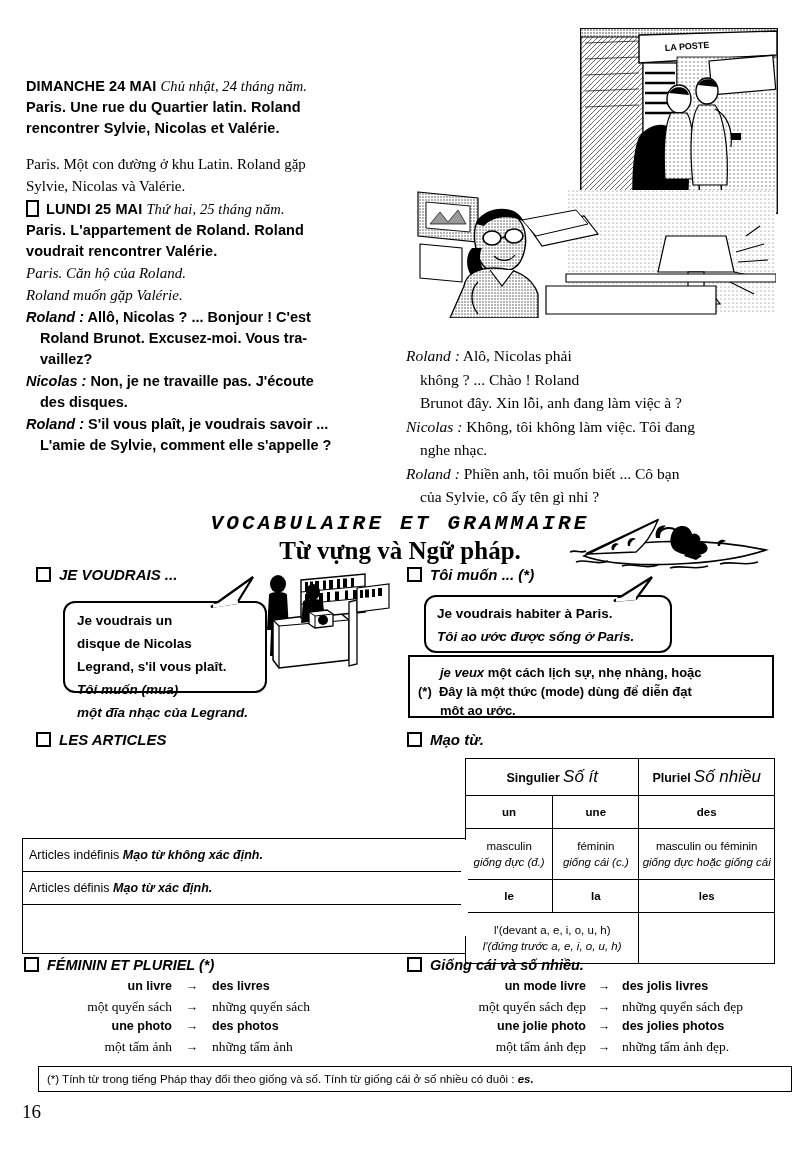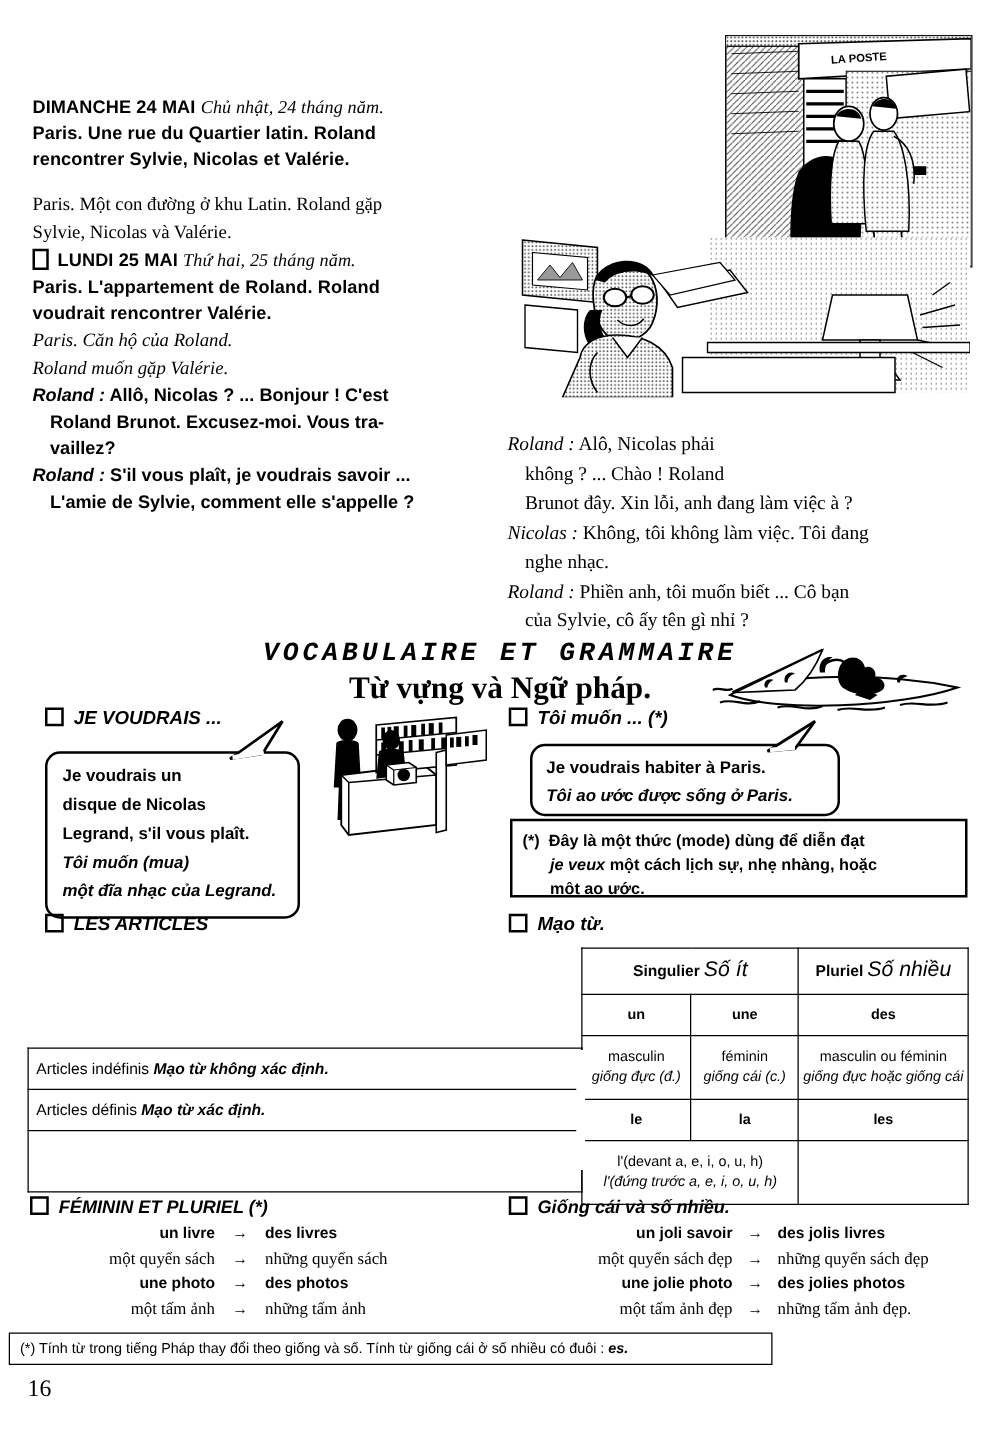--- a/index.html
+++ b/index.html
@@ -81,21 +81,21 @@
   
   .fp-block{position:absolute;font-size:12.5px;line-height:19.5px;}
   .fp-row{display:flex;align-items:baseline;white-space:nowrap;}
   .fp-left{text-align:right;}
   .fp-arrow{text-align:center;}
   .fp-right{text-align:left;}
   .fp-fr{font-weight:bold;}
   .fp-vn{font-family:"Liberation Serif", serif;font-size:13.5px;}
 
   
-  #footnote{position:absolute;left:7px;top:1066px;width:611px;height:26px;
+  #footnote{position:absolute;left:38px;top:1066px;width:754px;height:26px;
             border:1.5px solid #000;box-sizing:border-box;
             display:flex;align-items:center;padding-left:8px;text-align:right;}
   #footnote span{font-size:11.5px;white-space:nowrap;}
 
   #pageno{position:absolute;left:22px;top:1101px;font-family:"Liberation Serif", serif;
           font-size:19px;}
 </style>
 </head>
 <body>
 
@@ -225,20 +225,25 @@
     <div class="n-vn it">Paris. Căn hộ của Roland.</div>
     <div class="n-vn it">Roland muốn gặp Valérie.</div>
 
     <div class="dlg">
       <span class="spk">Roland :</span>
       <span>Allô, Nicolas ? ... Bonjour ! C'est</span>
       <span class="cont">Roland Brunot. Excusez-moi. Vous tra-</span>
       <span class="cont">vaillez?</span>
     </div>
     <div class="dlg">
+      <span class="spk">Nicolas :</span>
+      <span>Non, je ne travaille pas. J'écoute</span>
+      <span class="cont">des disques.</span>
+    </div>
+    <div class="dlg">
       <span class="spk">Roland :</span>
       <span>S'il vous plaît, je voudrais savoir ...</span>
       <span class="cont">L'amie de Sylvie, comment elle s'appelle ?</span>
     </div>
   </div>
 
   <div id="vn-dialogue">
     <div class="vdlg">
       <span class="spk">Roland :</span>
       <span>Alô, Nicolas phải</span>
@@ -287,21 +292,21 @@
         <path d="M150,52 C162,48 174,55 188,50"></path>
         <path d="M0,40 C6,37 10,42 16,39"></path>
       </g>
     </svg>
   </div>
 
   <div class="sec-hdr" style="left:36px;top:566px;">
     <span class="cbox"></span><span>JE VOUDRAIS ...</span>
   </div>
 
-  <div class="bubble" style="left:36px;top:601px;width:204px;height:134px;">
+  <div class="bubble" style="left:63px;top:601px;width:204px;height:92px;">
     <div style="padding:6px 0 0 12px;">
       <div class="bl">Je voudrais un</div>
       <div class="bl">disque de Nicolas</div>
       <div class="bl">Legrand, s'il vous plaît.</div>
       <div class="bl it">Tôi muốn (mua)</div>
       <div class="bl it">một đĩa nhạc của Legrand.</div>
     </div>
     <svg width="60" height="36" style="position:absolute;left:140px;top:-28px;" viewBox="0 0 60 36">
       <path d="M6,32 L48,2 L32,28 Z" fill="#fff" stroke="#000" stroke-width="2.2"></path>
       <path d="M8,31 L33,27" stroke="#fff" stroke-width="3.5"></path>
@@ -366,25 +371,25 @@
       <div class="bl">Je voudrais habiter à Paris.</div>
       <div class="bl it">Tôi ao ước được sống ở Paris.</div>
     </div>
     <svg width="56" height="30" style="position:absolute;left:182px;top:-22px;" viewBox="0 0 56 30">
       <path d="M6,26 L44,2 L28,24 Z" fill="#fff" stroke="#000" stroke-width="2.2"></path>
       <path d="M8,25 L28,23" stroke="#fff" stroke-width="3.5"></path>
     </svg>
   </div>
 
   <div id="note-box">
+    <div class="nl" style="padding-left:22px">
+      <span class="ital bold">je veux</span><span> một cách lịch sự, nhẹ nhàng, hoặc</span>
+    </div>
     <div class="nl">
       <span>(*)</span>&nbsp;&nbsp;<span>Đây là một thức (mode) dùng </span><span class="bold">để diễn đạt</span>
-    </div>
-    <div class="nl" style="padding-left:22px">
-      <span class="ital bold">je veux</span><span> một cách lịch sự, nhẹ nhàng, hoặc</span>
     </div>
     <div class="nl" style="padding-left:22px">một ao ước.</div>
   </div>
 
   <div class="sec-hdr" style="left:36px;top:731px;">
     <span class="cbox"></span><span>LES ARTICLES</span>
   </div>
   <div class="sec-hdr" style="left:407px;top:731px;">
     <span class="cbox"></span><span>Mạo từ.</span>
   </div>
@@ -485,21 +490,21 @@
       <span class="fp-right fp-vn">những tấm ảnh</span>
     </div>
   </div>
 
   <div class="sec-hdr" style="left:407px;top:957px;font-size:14.5px">
     <span class="cbox"></span><span>Giống cái và số nhiều.</span>
   </div>
 
   <div class="fp-block" style="left:404px;top:977px;width:380px;">
     <div class="fp-row">
-      <span class="fp-left fp-fr" style="width:182px">un joli savoir</span>
+      <span class="fp-left fp-fr" style="width:182px">un mode livre</span>
       <span class="fp-arrow" style="width:36px">→</span>
       <span class="fp-right fp-fr">des jolis livres</span>
     </div>
     <div class="fp-row">
       <span class="fp-left fp-vn" style="width:182px">một quyển sách đẹp</span>
       <span class="fp-arrow" style="width:36px">→</span>
       <span class="fp-right fp-vn">những quyển sách đẹp</span>
     </div>
     <div class="fp-row">
       <span class="fp-left fp-fr" style="width:182px">une jolie photo</span>

